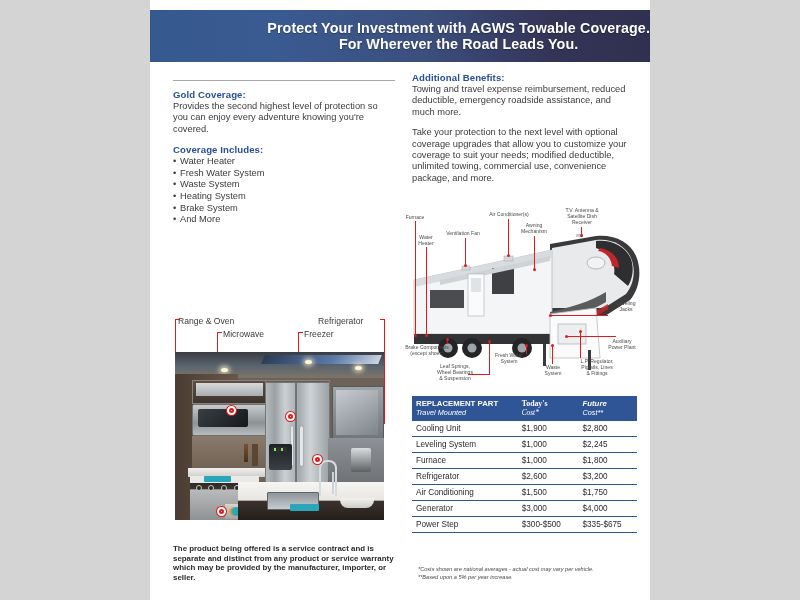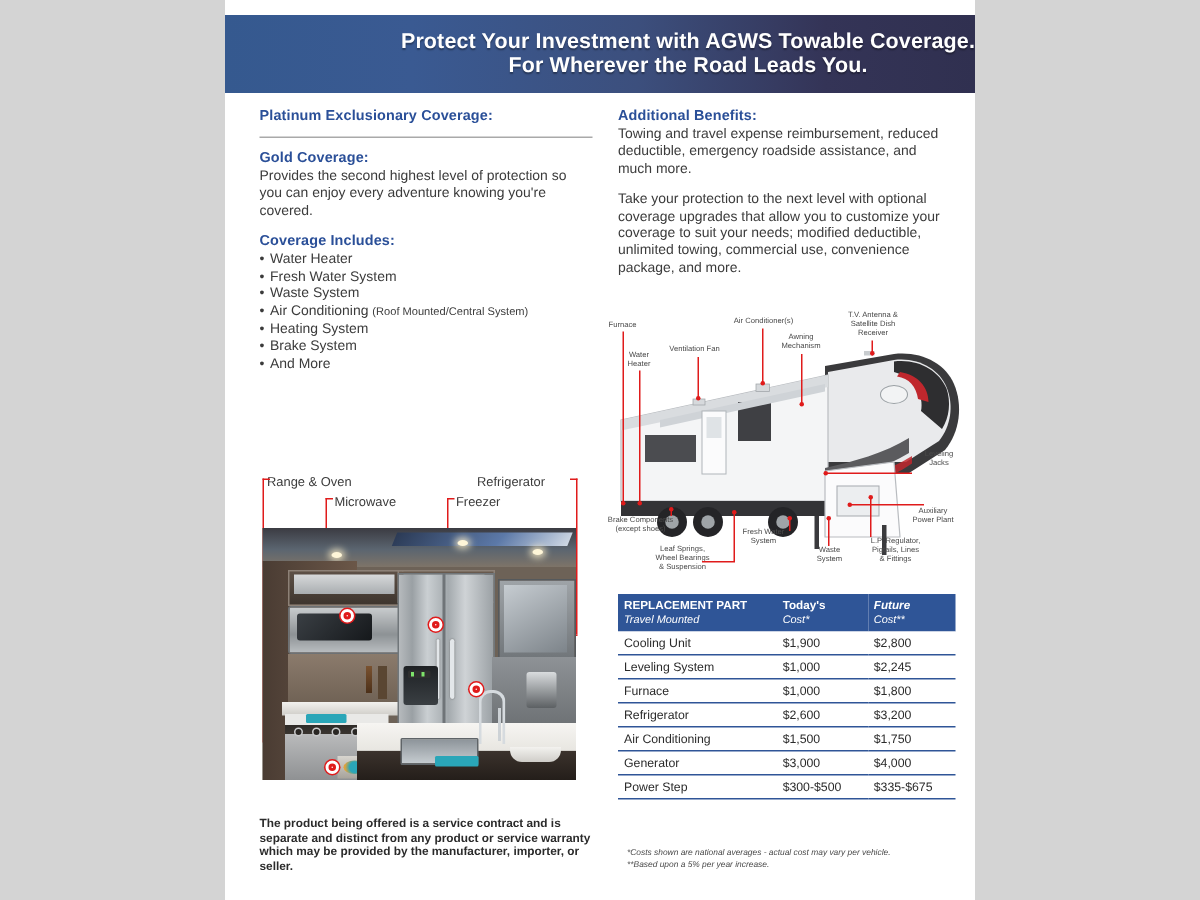--- a/index.html
+++ b/index.html
@@ -176,31 +176,29 @@
 <div class="page">
 
   <div class="banner">
     <div class="banner-title">
       <span>Protect Your Investment with AGWS Towable Coverage.</span>
       <span>For Wherever the Road Leads You.</span>
     </div>
   </div>
 
   <div class="col-left">
-    <p class="head-blue">Platinum Exclusionary Coverage:</p>
     <hr class="rule">
     <p class="head-blue">Gold Coverage:</p>
     <p class="body-txt">Provides the second highest level of protection so you can enjoy every adventure knowing you're covered.</p>
     <div class="gap"></div>
     <p class="head-blue">Coverage Includes:</p>
     <ul class="cov-list">
       <li><span>Water Heater</span></li>
       <li><span>Fresh Water System</span></li>
       <li><span>Waste System</span></li>
-      <li><span>Air Conditioning</span> <span class="small-note">(Roof Mounted/Central System)</span></li>
       <li><span>Heating System</span></li>
       <li><span>Brake System</span></li>
       <li><span>And More</span></li>
     </ul>
   </div>
 
   <div class="col-right">
     <p class="head-blue">Additional Benefits:</p>
     <p class="body-txt">Towing and travel expense reimbursement, reduced deductible, emergency roadside assistance, and much more.</p>
     <div class="gap"></div>
@@ -400,21 +398,21 @@
 
   <div class="rc-title">REPLACEMENT COST</div>
 
   <table class="rc">
     <thead>
       <tr>
         <th style="width:47%;">
           <span>REPLACEMENT PART</span>
           <span class="sub">Travel Mounted</span>
         </th>
-        <th style="width:27%;">
+        <th style="width:27%;font-family:Liberation Serif, serif;">
           <span>Today's</span>
           <span class="sub">Cost*</span>
         </th>
         <th class="fut" style="width:26%;">
           <span>Future</span>
           <span class="sub">Cost**</span>
         </th>
       </tr>
     </thead>
     <tbody>

